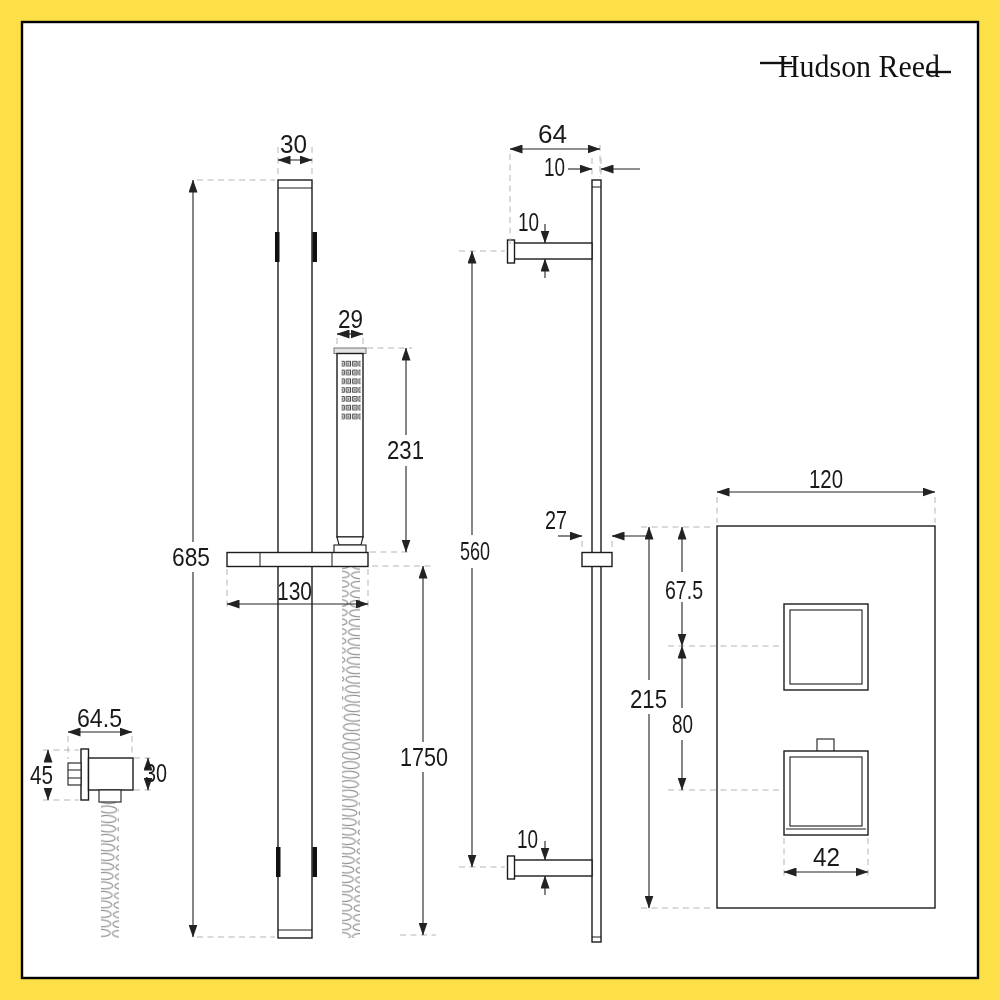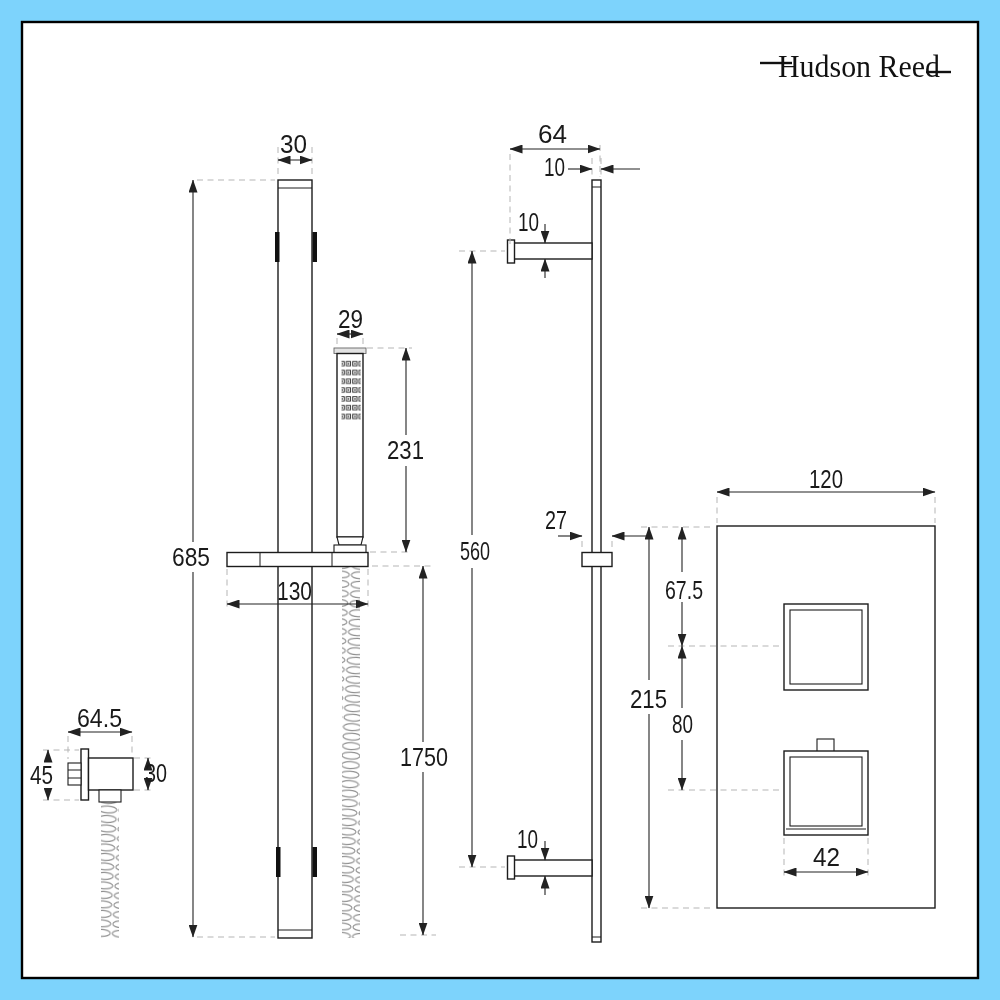--- a/index.html
+++ b/index.html
@@ -1,16 +1,16 @@
 <!DOCTYPE html>
 <html><head>
 <meta charset="utf-8">
 <style>
   html,body{margin:0;padding:0;background:#fff;}
-  #stage{position:relative;width:1000px;height:1000px;background:#7dd3fc;font-family:"Liberation Sans",sans-serif;}
+  #stage{position:relative;width:1000px;height:1000px;background:#fde047;font-family:"Liberation Sans",sans-serif;}
   svg{position:absolute;left:0;top:0;}
   .obj{fill:#fff;stroke:#1c1c1c;stroke-width:1.4;}
   .obj2{fill:#fff;stroke:#1c1c1c;stroke-width:1.1;}
   .cap{fill:#e3e3e3;stroke:#666;stroke-width:0.9;}
   .blk{fill:#111;stroke:none;}
   .dim-line{stroke:#222;stroke-width:1.1;fill:none;}
   .ext{stroke:#b5b5b5;stroke-width:1;stroke-dasharray:6 4.5;fill:none;}
   .thin{stroke:#1c1c1c;stroke-width:1;fill:none;}
   text.dim{font-size:26px;font-family:"Liberation Sans",sans-serif;fill:#1a1a1a;}
   text.logo{font-size:31px;font-family:"Liberation Serif",serif;fill:#111;}

